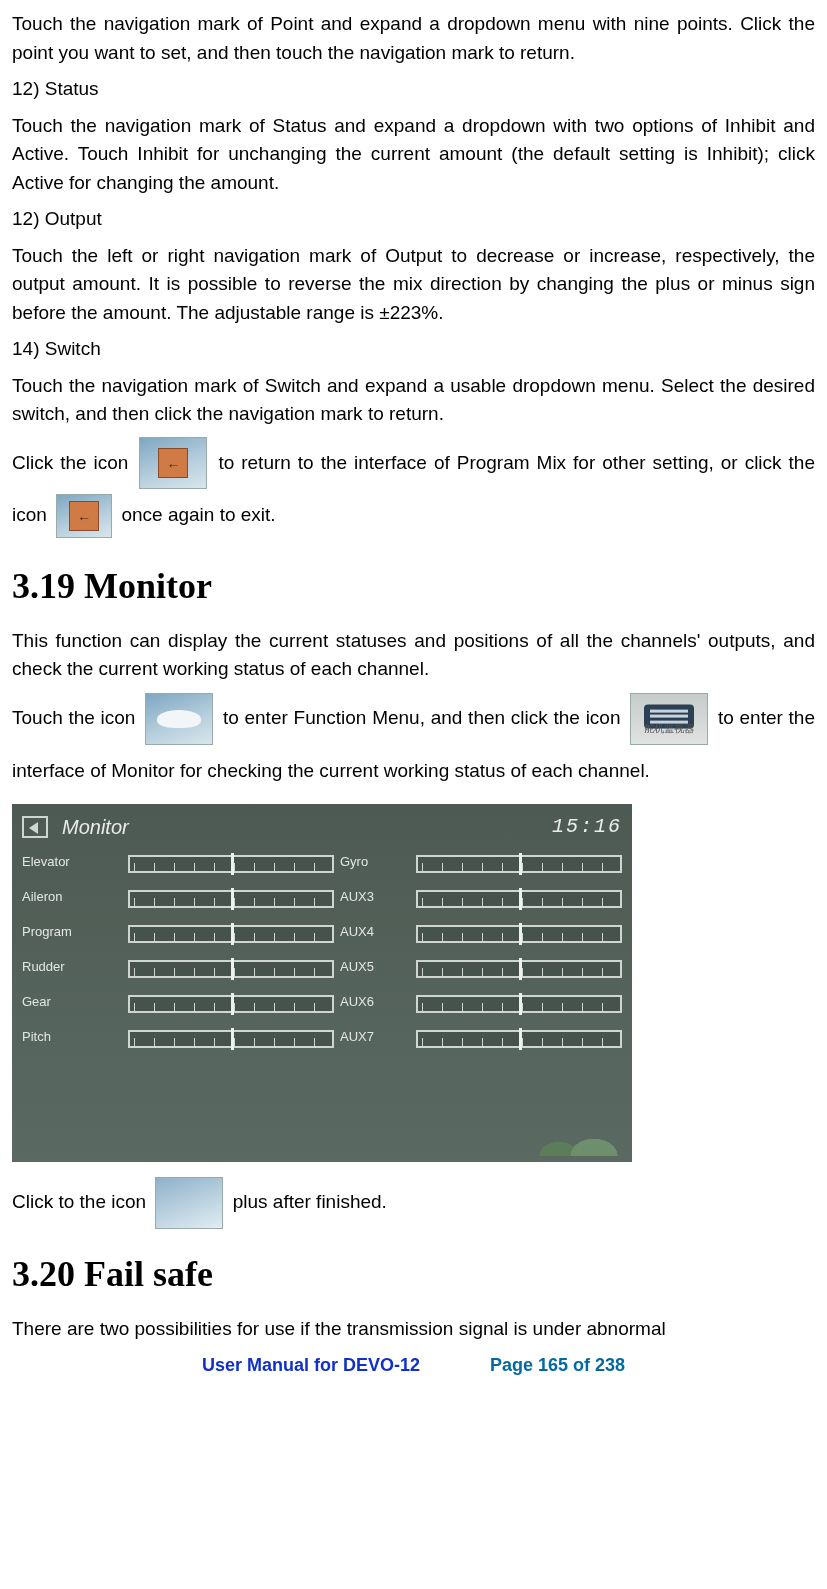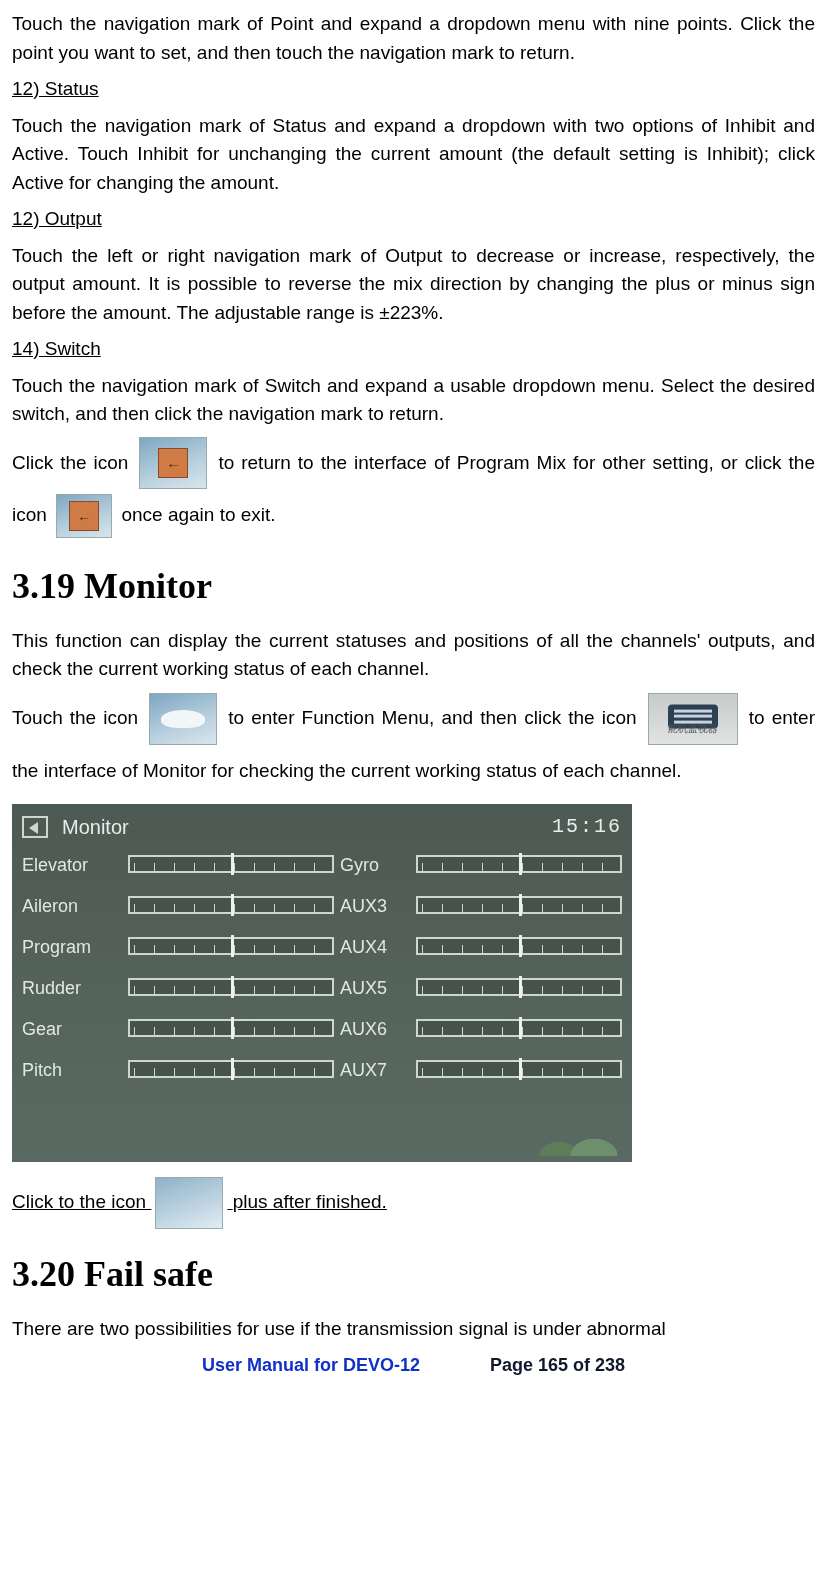--- a/index.html
+++ b/index.html
@@ -12,21 +12,20 @@
     padding: 10px 12px 0 12px;
     line-height: 1.5;
   }
   .para-justify {
     text-align: justify;
     margin-bottom: 8px;
   }
   .para-left {
     text-align: left;
     margin-bottom: 8px;
-    text-decoration: underline;
   }
   .heading {
     font-family: "Times New Roman", Times, serif;
     font-size: 36px;
     font-weight: bold;
     margin: 18px 0 14px 0;
   }
   .inline-icon {
     display: inline-block;
     width: 68px;
@@ -43,21 +42,21 @@
     top: 50%; left: 50%;
     transform: translate(-50%,-50%);
     width: 30px; height: 30px;
     background: #d07a46;
     border: 1px solid #8a4a28;
     display:flex;align-items:center;justify-content:center;
     font-size:14px;color:#3a2a18;font-weight:bold;
   }
   .inline-icon.monitor-btn {
     background: linear-gradient(180deg,#c6ccca 0%, #e0e3e2 100%);
-    width: 90px;
+    width: 78px;
     text-decoration: underline;
   }
   .inline-icon.monitor-btn .bars {
     position:absolute; top:50%; left:50%;
     transform:translate(-50%,-60%);
     width:50px;height:24px;
     background:#2b3f55;
     border-radius:4px;
     display:flex;flex-direction:column;justify-content:space-evenly;
     padding:3px 6px;
@@ -81,40 +80,40 @@
   .screenshot {
     width: 620px;
     height: 358px;
     background: linear-gradient(180deg,#4d5a53 0%, #5a6a62 100%);
     margin: 6px 0 14px 0;
     position: relative;
     padding: 8px 10px 4px 10px;
   }
   .screenshot .topbar{
     display:flex;align-items:center;justify-content:space-between;
-    color:#e8ecea;font-size:20px;margin-bottom:10px;
+    color:#e8ecea;font-size:20px;margin-bottom:10px;font-style:italic;
   }
   .screenshot .topbar .back{
     width:26px;height:22px;border:2px solid #cfd6d2;
     position:relative;margin-right:10px;
   }
   .screenshot .topbar .back::after{
     content:"";position:absolute;left:5px;top:4px;
     width:0;height:0;border-top:6px solid transparent;
     border-bottom:6px solid transparent;border-right:9px solid #cfd6d2;
   }
   .screenshot .topbar .left{display:flex;align-items:center;gap:4px;}
   .screenshot .topbar .clock{font-family:"Courier New",monospace;letter-spacing:2px;}
   .screenshot .grid{
     display:grid;
     grid-template-columns: 100px 1fr 70px 1fr;
     row-gap:14px;
     column-gap:6px;
     color:#e2e7e4;
-    font-size:18px;
+    font-size:13px;
   }
   .screenshot .lbl{white-space:nowrap;}
   .screenshot .slider{
     height:18px;
     border:2px solid #cfd6d2;
     background:#45534c;
     position:relative;
     margin-top:3px;
   }
   .screenshot .slider::before{
@@ -135,21 +134,21 @@
   }
   .screenshot .hill2{
     position:absolute;right:48px;bottom:6px;width:50px;height:18px;
     background:radial-gradient(ellipse at 50% 100%,#5c7c5a 0 55%,transparent 56%);
   }
   .footer{
     display:flex;justify-content:center;gap:70px;
     font-size:18px;font-weight:bold;
   }
   .footer .left{color:#1030c8;}
-  .footer .right{color:#0f172a;}
+  .footer .right{color:#0369a1;}
 </style>
 </head>
 <body>
 
 <p class="para-justify">Touch the navigation mark of Point and expand a dropdown menu with nine points. Click the point you want to set, and then touch the navigation mark to return.</p>
 <p class="para-left">12) Status</p>
 <p class="para-justify">Touch the navigation mark of Status and expand a dropdown with two options of Inhibit and Active. Touch Inhibit for unchanging the current amount (the default setting is Inhibit); click Active for changing the amount.</p>
 <p class="para-left">12) Output</p>
 <p class="para-justify">Touch the left or right navigation mark of Output to decrease or increase, respectively, the output amount. It is possible to reverse the mix direction by changing the plus or minus sign before the amount. The adjustable range is ±223%.</p>
 <p class="para-left">14) Switch</p>

